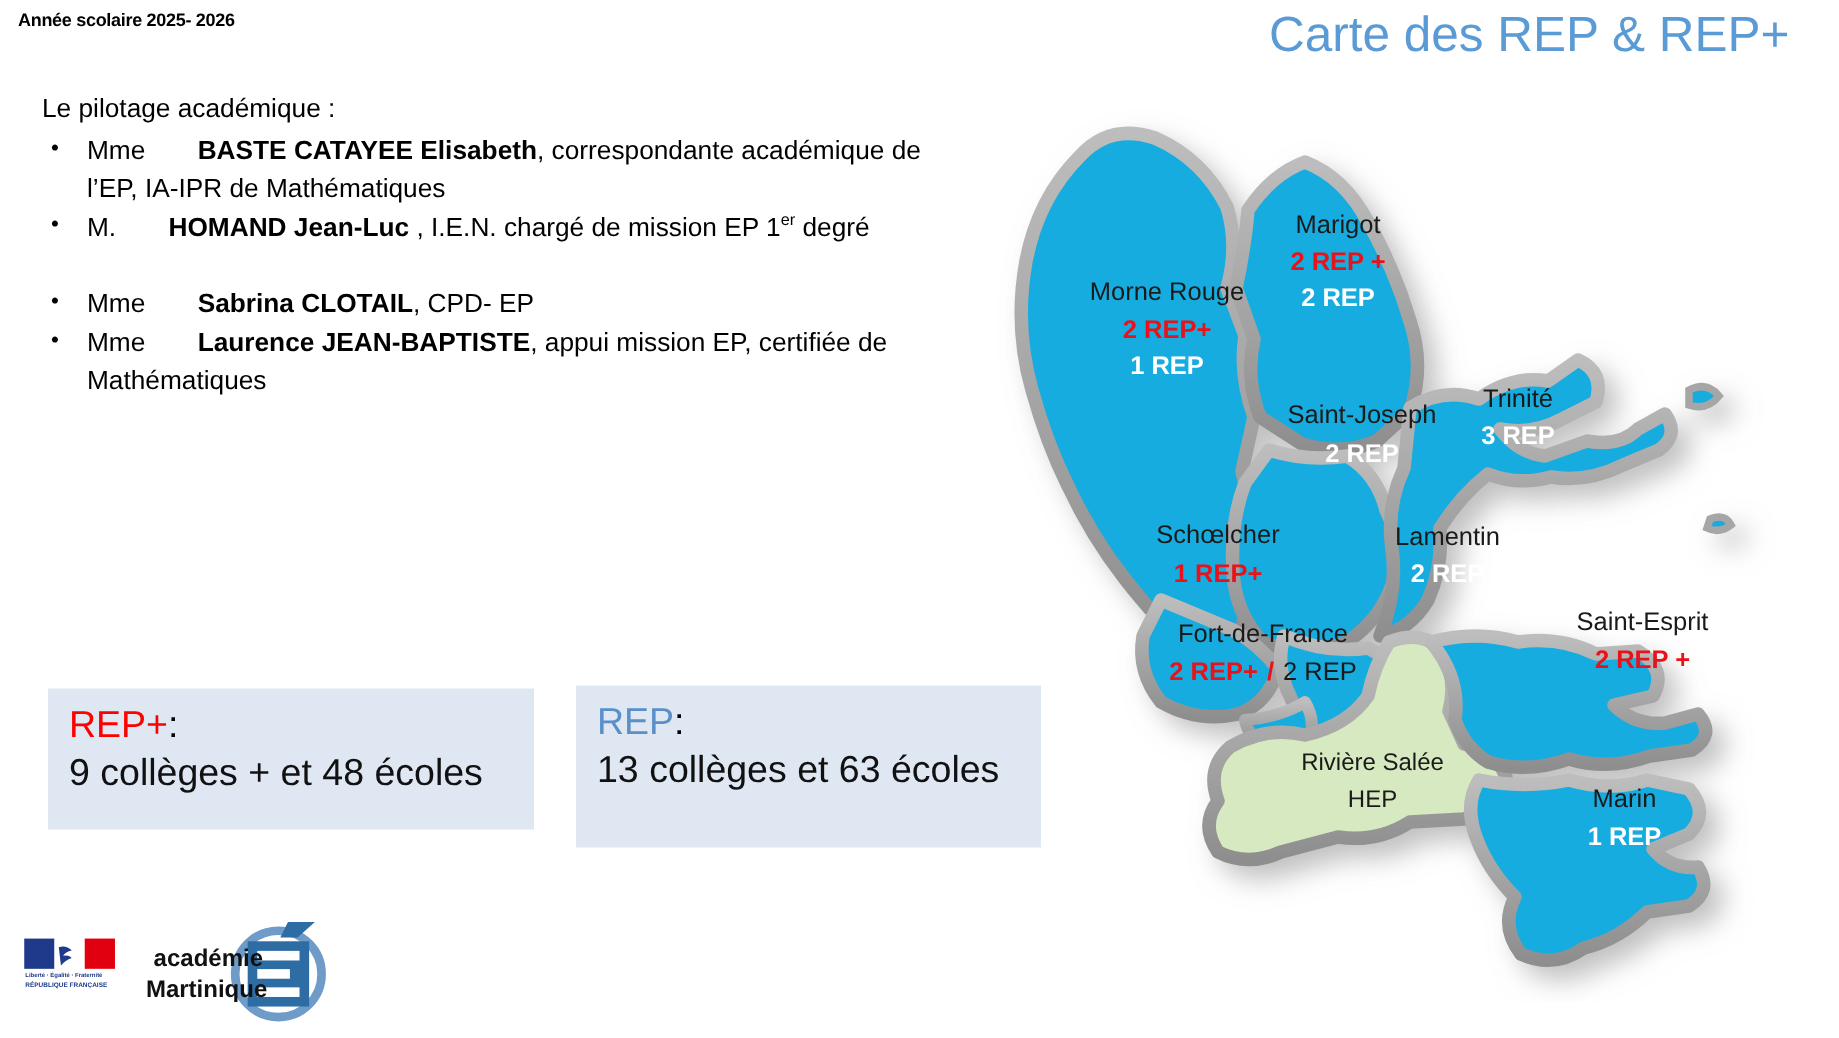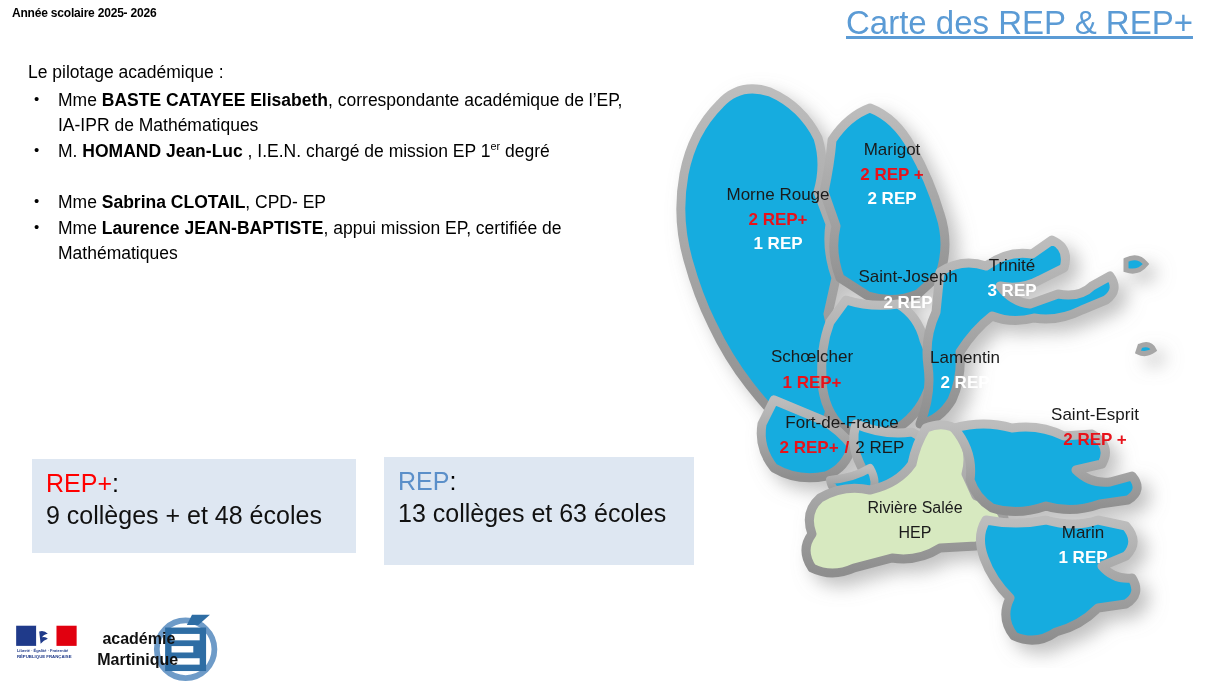--- a/index.html
+++ b/index.html
@@ -23,21 +23,21 @@
   }
   #pilotage-intro{margin:0 0 3px 0;}
   .bullet-list{list-style:none;margin:0;padding:0;}
   .bullet-list li{
     position:relative;padding-left:30px;margin-bottom:1px;
   }
   .bullet-list li .bullet{
     position:absolute;left:6px;top:0;font-size:15px;line-height:1.42;
   }
   .bullet-list li.spacer{height:26px;padding:0;margin:0;}
-  .b{font-weight:bold;}
+  .b{font-weight:bold;margin-left:30px;}
   sup{font-size:0.62em;vertical-align:super;line-height:0;}
 
   
   .legend-box{
     position:absolute;
     background:#DEE7F2;
     padding:8px 4px 10px 14px;
     box-sizing:border-box;
     line-height:1.28;
   }
@@ -54,21 +54,21 @@
   #marianne-logo{position:absolute;left:6px;top:20px;width:72px;height:38px;}
   #academie-logo{position:absolute;left:88px;top:8px;width:128px;height:72px;}
   #region-academique-label{
     position:absolute;left:8px;top:694px;
     font-size:10.5px;font-weight:bold;color:#1a1a1a;white-space:nowrap;
   }
 
   
   #map-title{
     position:absolute;left:846px;top:4px;
-    font-size:33px;color:#5B9BD5;white-space:nowrap;text-decoration:underline;
+    font-size:33px;color:#5B9BD5;white-space:nowrap;
   }
   #map-wrap{position:absolute;left:640px;top:28px;width:586px;height:640px;}
   #map-svg{display:block;width:586px;height:640px;}
 
   
   .mlabel{font-family:"Liberation Sans",sans-serif;}
   .mname{font-size:17px;fill:#1a1a1a;}
   .mrepplus{font-size:17px;font-weight:bold;fill:#E8121A;}
   .mrep-white{font-size:17px;font-weight:bold;fill:#ffffff;}
   .mrep-black{font-size:17px;fill:#1a1a1a;}

